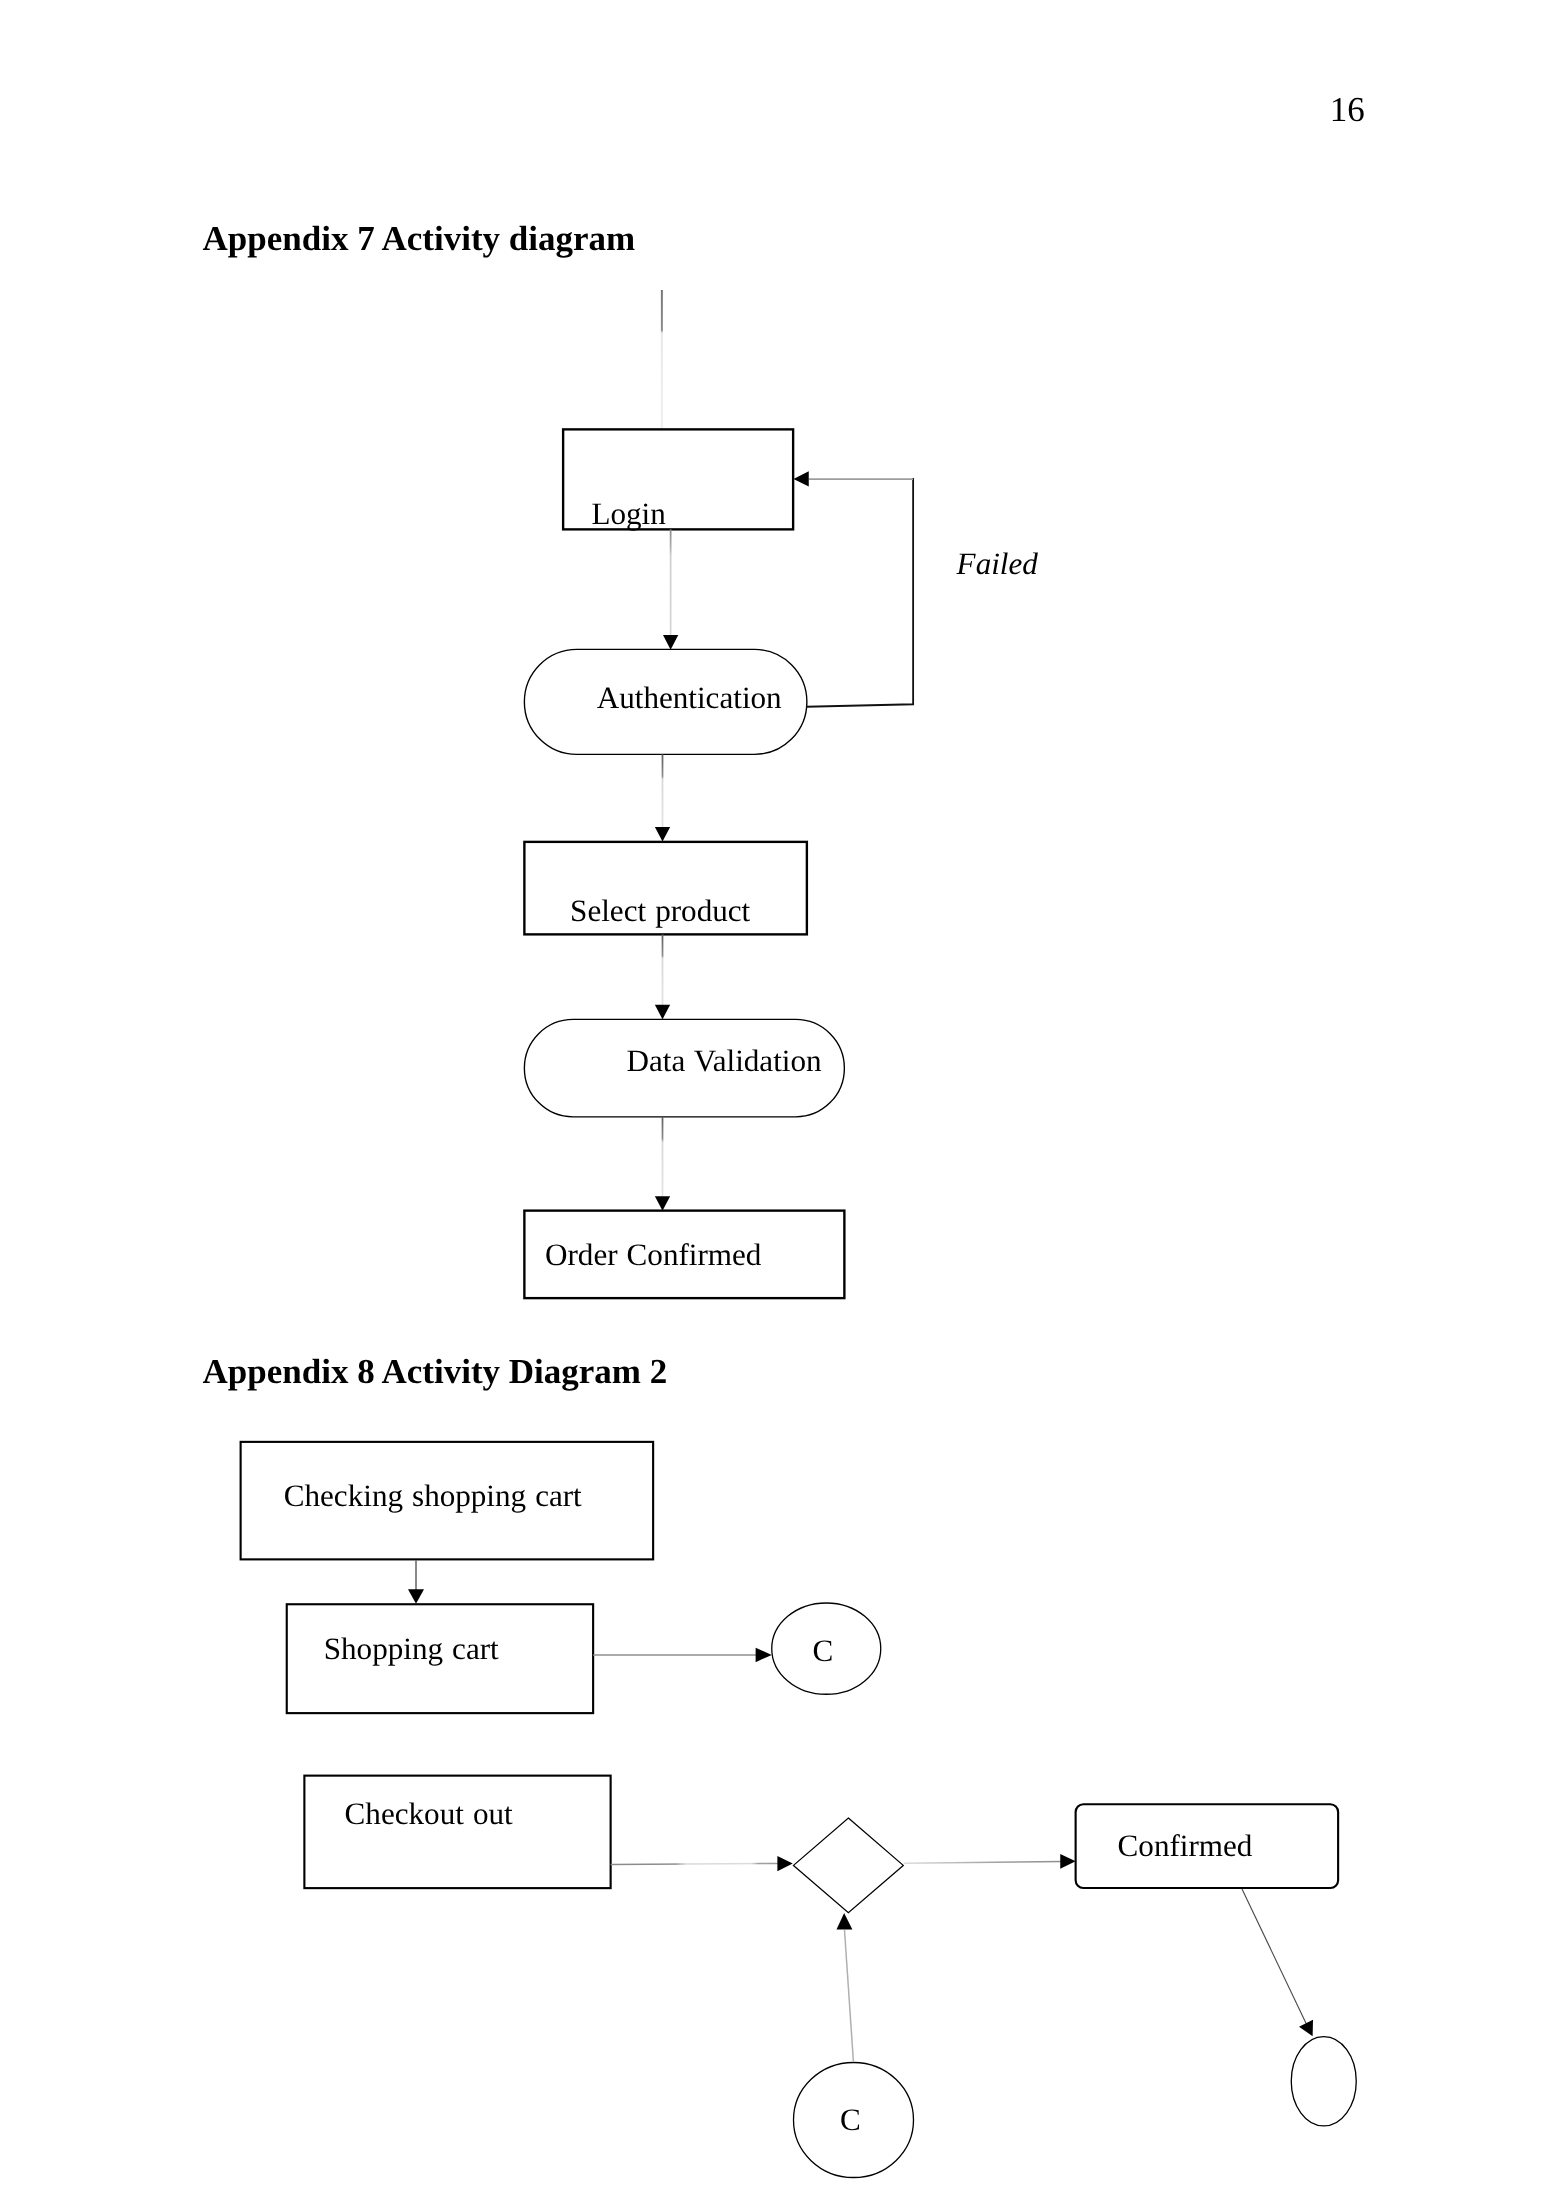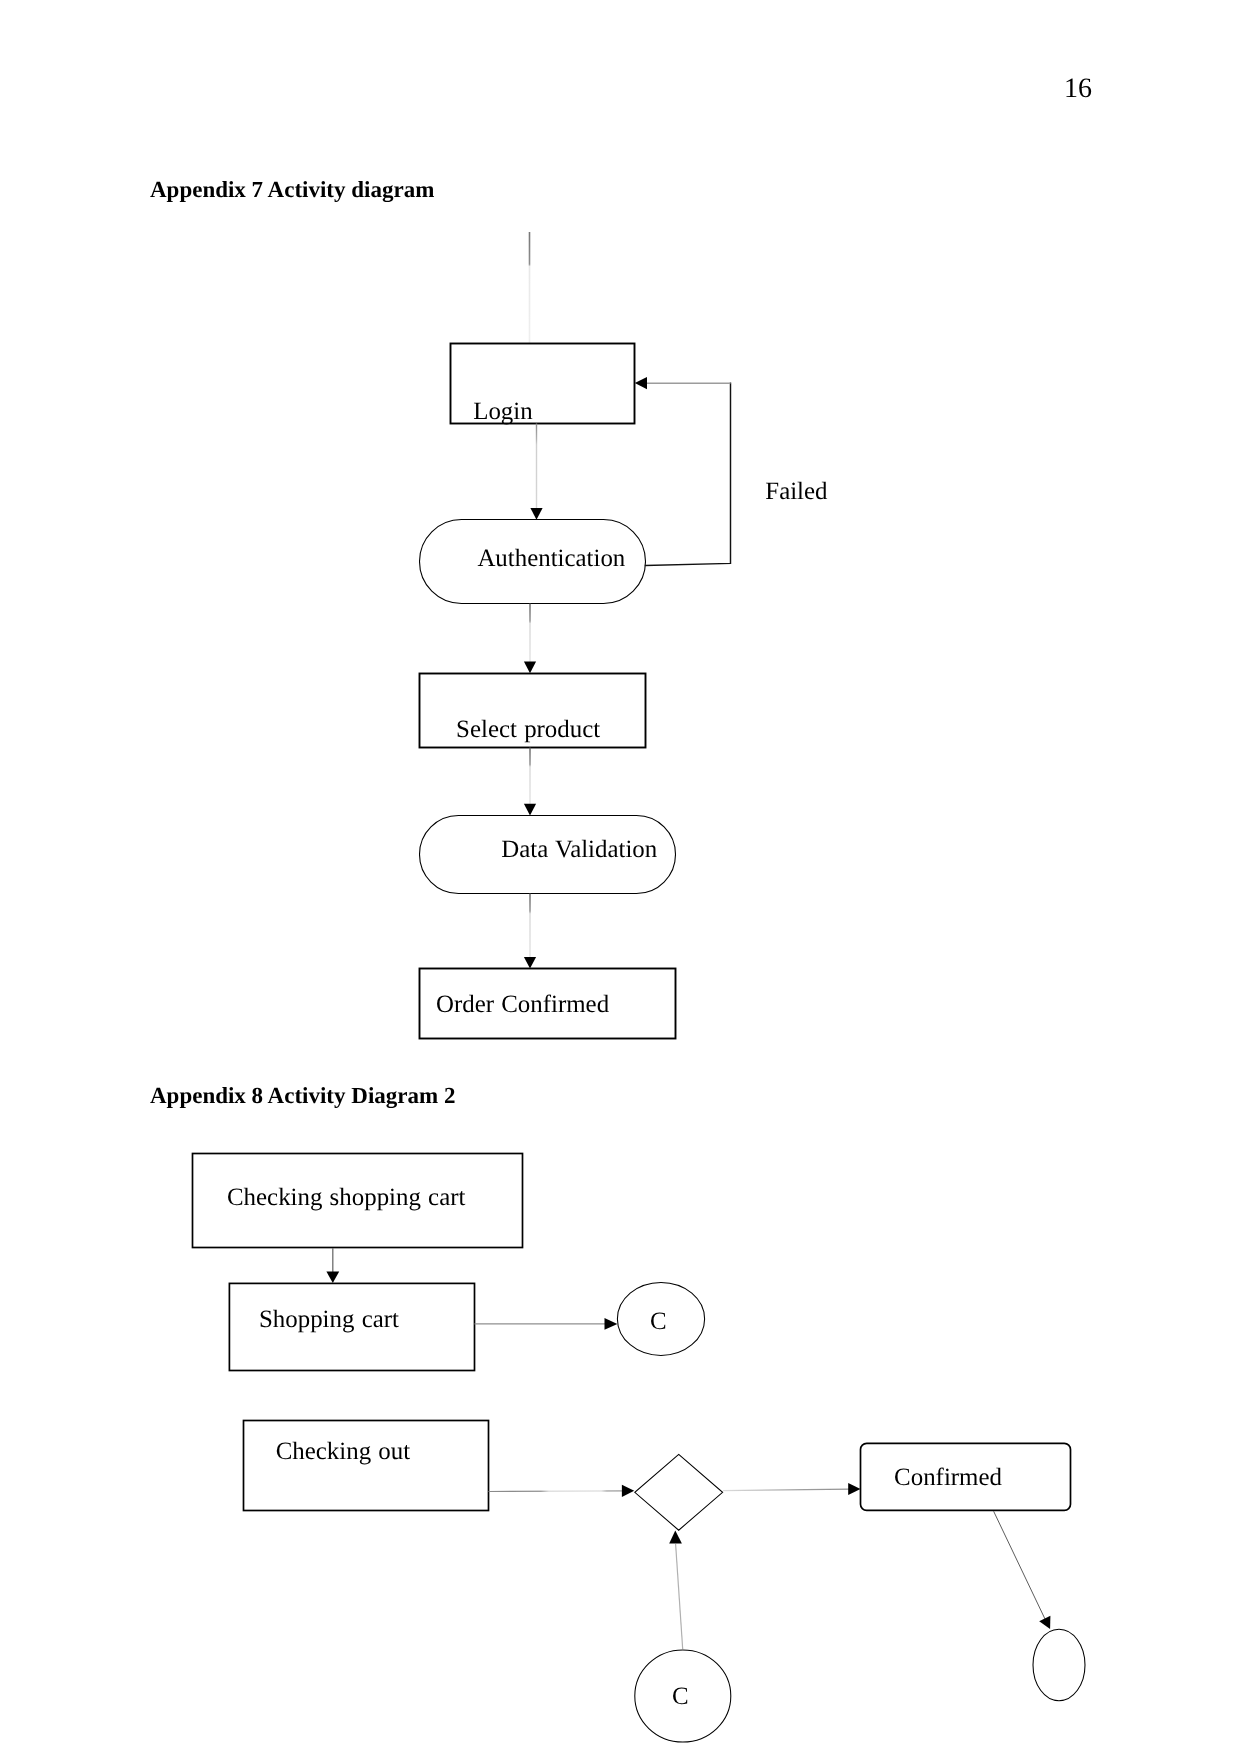--- a/index.html
+++ b/index.html
@@ -6,21 +6,21 @@
   html,body{margin:0;padding:0;background:#ffffff;}
   body{width:1241px;height:1754px;position:relative;overflow:hidden;
        font-family:"Liberation Serif", serif;color:#000;
        -webkit-font-smoothing:antialiased;
        text-rendering:geometricPrecision;}
   .page{position:absolute;left:0;top:0;width:1241px;height:1754px;background:#fff;}
   .txt{position:absolute;white-space:nowrap;line-height:1;
        -webkit-font-smoothing:antialiased;
        transform:translateZ(0);}
   .pageno{font-size:28px;}
-  .heading{font-weight:bold;font-size:23px;}
+  .heading{font-weight:bold;font-size:28px;margin-left:12px;}
   .nodelabel{font-size:24.9px;word-spacing:1px;}
   svg.layer{position:absolute;left:0;top:0;width:1241px;height:1754px;overflow:visible;
             pointer-events:none;}
 </style>
 </head>
 <body>
 
 <div class="page">
 
   <svg class="layer" viewBox="0 0 1241 1754" width="1241" height="1754">
@@ -135,35 +135,35 @@
   </svg>
 
   <div class="txt pageno" style="left:1063.9px;top:75.2px;text-align:center;">16</div>
 
   <div class="txt heading" style="left:150px;top:178.2px;">Appendix 7 Activity diagram</div>
 
   <div class="txt nodelabel" style="left:473.2px;top:363.8px;margin-top:36px;">Login</div>
 
   <div class="txt nodelabel" style="left:458.4px;top:546.6px;margin-left:19px;">Authentication</div>
 
-  <div class="txt nodelabel" style="left:765.3px;top:480px;">Failed</div>
+  <div class="txt nodelabel" style="left:765.3px;top:440px;font-style:italic;">Failed</div>
 
   <div class="txt nodelabel" style="left:456.1px;top:718px;">Select product</div>
 
   <div class="txt nodelabel" style="left:465.2px;top:837.6px;margin-left:36px;">Data Validation</div>
 
   <div class="txt nodelabel" style="left:436px;top:993.1px;">Order Confirmed</div>
 
   <div class="txt heading" style="left:150px;top:1084.4px;">Appendix 8 Activity Diagram 2</div>
 
   <div class="txt nodelabel" style="left:227.0px;top:1185.8px;">Checking shopping cart</div>
 
   <div class="txt nodelabel" style="left:259.0px;top:1308.4px;">Shopping cart</div>
 
   <div class="txt nodelabel" style="left:650px;top:1310.2px;">C</div>
 
-  <div class="txt nodelabel" style="left:275.7px;top:1440.3px;">Checking out</div>
+  <div class="txt nodelabel" style="left:275.7px;top:1440.3px;">Checkout out</div>
 
   <div class="txt nodelabel" style="left:894.1px;top:1466.2px;">Confirmed</div>
 
   <div class="txt nodelabel" style="left:672px;top:1685.2px;">C</div>
 
 </div>
 
 </body></html>

